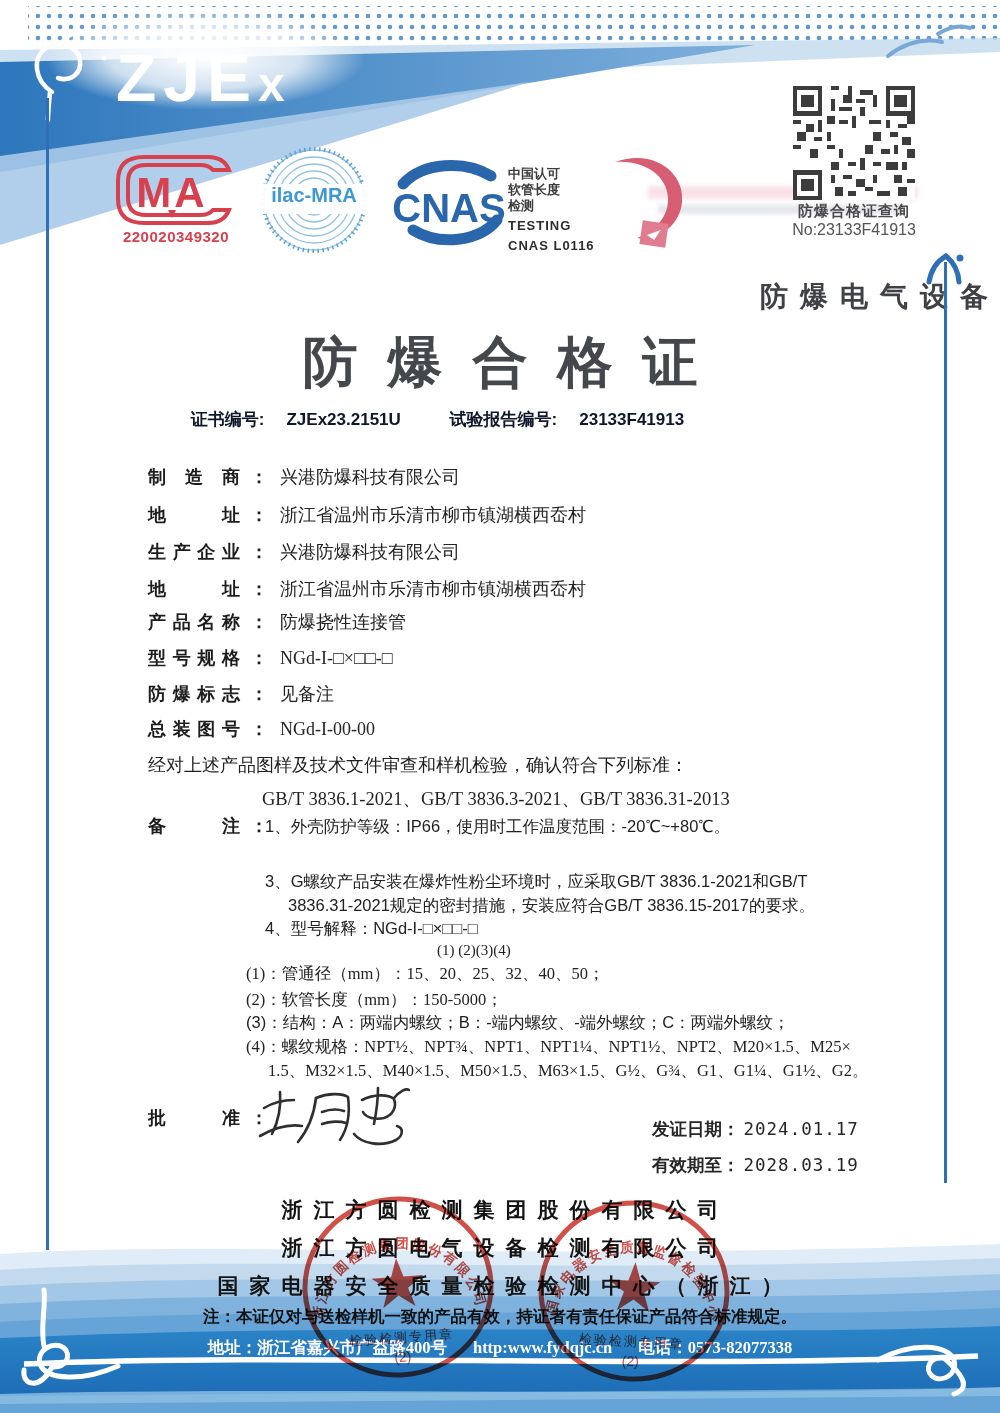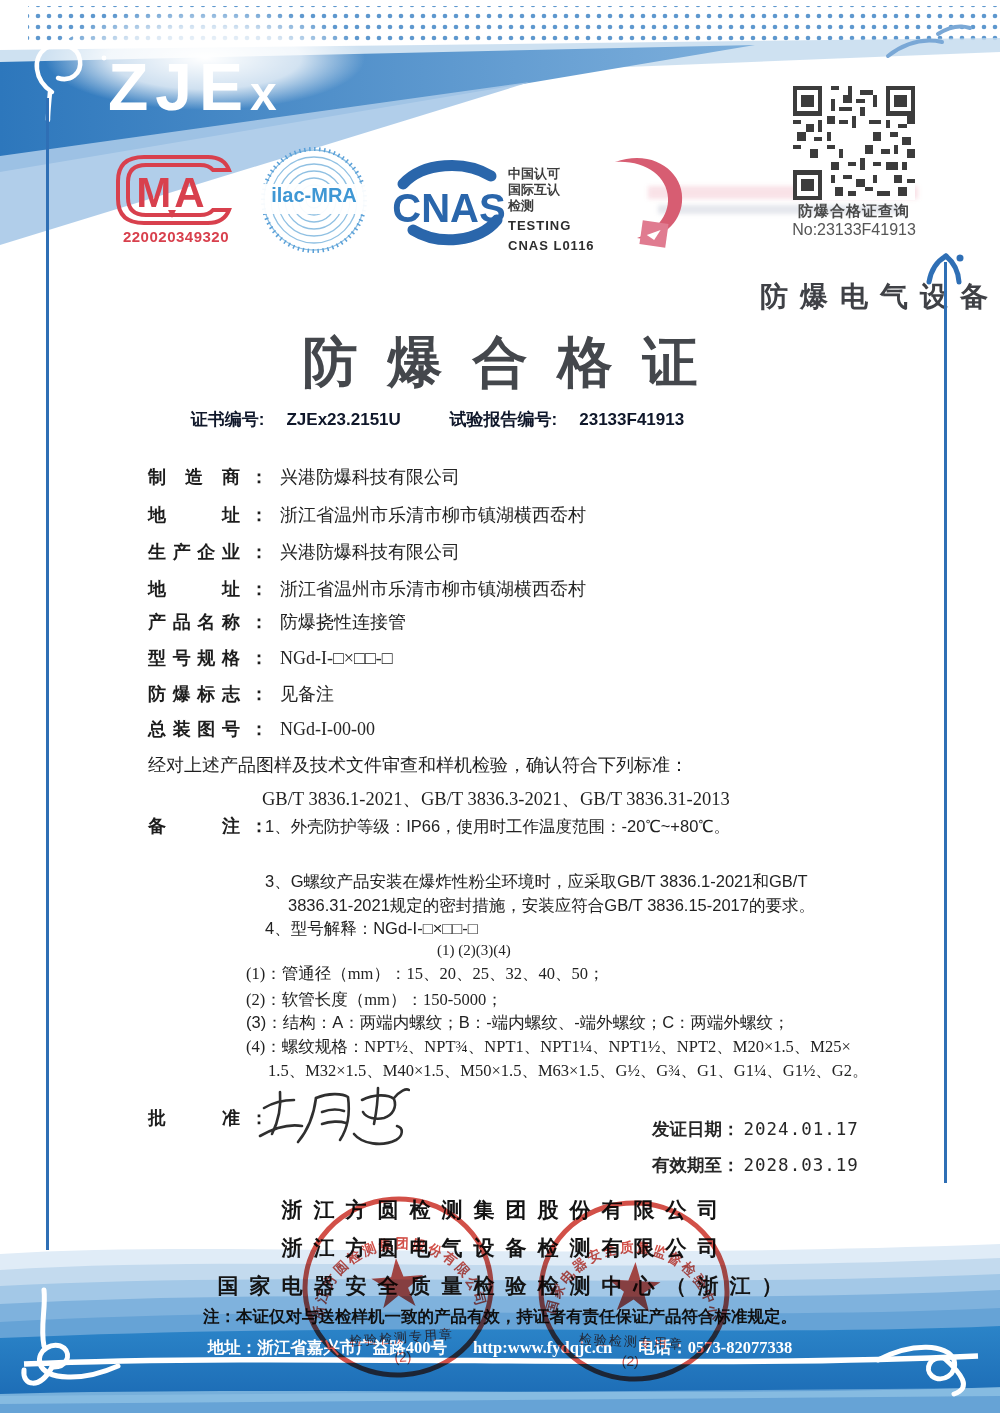--- a/index.html
+++ b/index.html
@@ -7,23 +7,23 @@
     position:relative; width:1000px; height:1413px; margin:0 auto;
     background:#ffffff; overflow:hidden;
     font-family:"Liberation Sans", sans-serif; color:#242424;
   }
   .abs{position:absolute;}
   .serif{font-family:"Liberation Serif", serif;}
 
   
   .header-art{position:absolute;top:0;left:0;z-index:1;}
   .brand{
-    position:absolute; left:108px; top:44px; z-index:2;
+    position:absolute; left:116px; top:44px; z-index:2;
     color:#ffffff; font-weight:bold; letter-spacing:7px;
-    font-size:66px; line-height:86px; white-space:nowrap;
+    font-size:66px; line-height:68px; white-space:nowrap;
   }
   .brand .bx{font-size:48px; letter-spacing:0;}
   .logo-cma{left:108px; top:150px; width:134px; height:80px; z-index:2;}
   .cma-number{left:96px; top:228px; width:160px; text-align:center;
     color:#d8404d; font-size:15px; font-weight:bold; letter-spacing:.5px; z-index:2;}
   .logo-ilac{left:258px; top:146px; width:112px; height:108px; z-index:2;}
   .ilac-label{left:252px; top:184px; width:124px; text-align:center;
     color:#3f97d4; font-size:20px; font-weight:bold; z-index:3;}
   .logo-cnas{left:393px; top:158px; width:112px; height:88px; z-index:2;}
   .cnas-text{left:508px; top:166px; z-index:2; color:#3c3c3c;
@@ -147,21 +147,21 @@
   </svg>
   <div class="abs ilac-label">ilac-MRA</div>
 
   <svg class="abs logo-cnas" viewBox="0 0 112 88">
     <path d="M10,26 C30,4 72,2 98,18" fill="none" stroke="#2a66ab" stroke-width="11" stroke-linecap="round"></path>
     <text x="56" y="64" text-anchor="middle" font-size="40" font-weight="bold" fill="#2a66ab" font-family="Liberation Sans, sans-serif">CNAS</text>
     <path d="M20,72 C46,88 86,84 104,62" fill="none" stroke="#2a66ab" stroke-width="11" stroke-linecap="round"></path>
   </svg>
   <div class="abs cnas-text">
     <div>中国认可</div>
-    <div>国际互认</div>
+    <div>软管长度</div>
     <div>检测</div>
     <div class="cnas-sub">TESTING</div>
     <div class="cnas-sub">CNAS L0116</div>
   </div>
 
   <svg class="abs logo-ex" viewBox="0 0 120 100">
     <path d="M18,14 C58,0 88,26 85,54 C83,78 60,94 40,90 C58,84 72,68 71,50 C70,28 48,12 18,14 Z" fill="#d75d72"></path>
     <g transform="rotate(8 57 86)">
       <rect x="44" y="74" width="26" height="24" fill="#e07b90"></rect>
       <path d="M50,88 l13,-7 -5,11 z" fill="#ffffff"></path>

